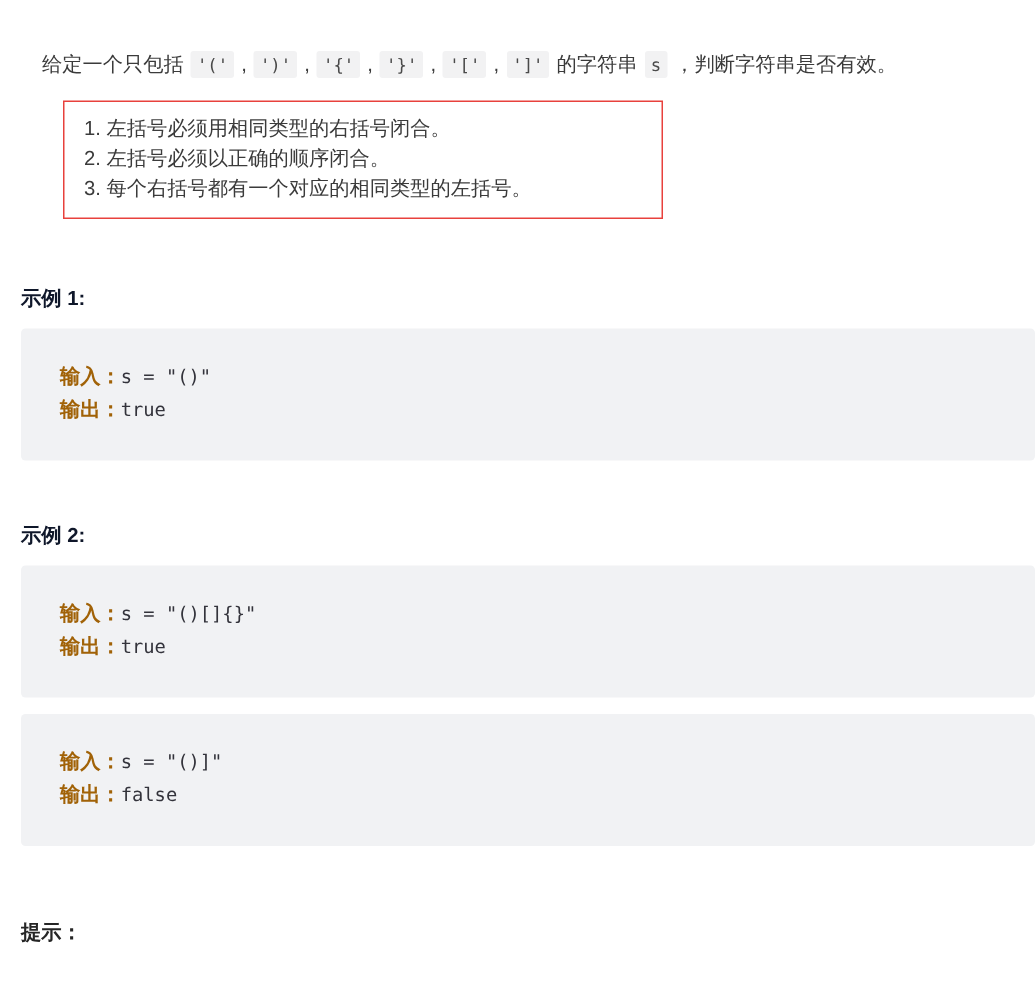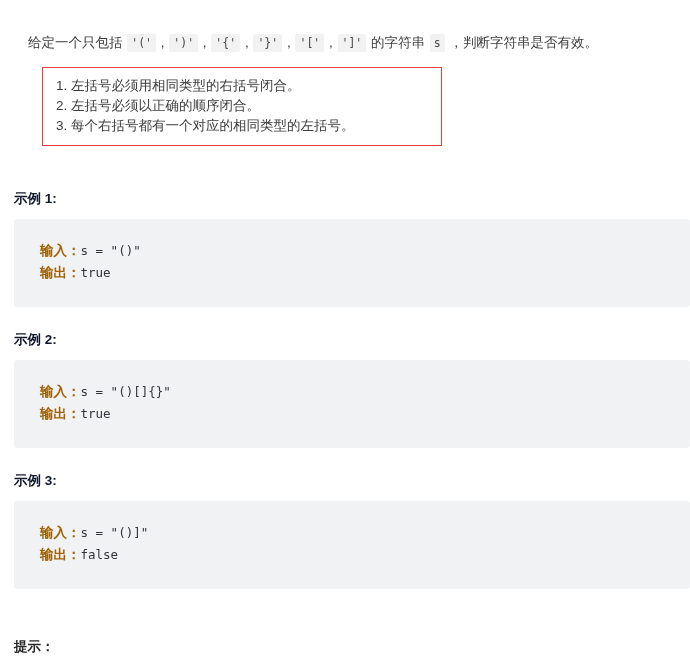--- a/index.html
+++ b/index.html
@@ -68,21 +68,21 @@
   }
 
   
   .ex-head {
     font-weight: bold;
     font-size: 13.5px;
     color: #0f172a;
     line-height: 18px;
   }
   .ex-head-1 { padding-top: 44px; }
-  .ex-head-n { padding-top: 24px; }
+  .ex-head-n { padding-top: 41px; }
 
   
   .ex-block {
     background: #f1f2f4;
     border-radius: 3px;
     margin-top: 11px;
     margin-left: 0;
     width: 676px;
     box-sizing: border-box;
     padding: 21px 0 23px 26px;
@@ -145,21 +145,20 @@
   <div class="ex-head ex-head-n">示例 2:</div>
   <div class="ex-block">
     <div class="ex-line">
       <span class="ex-label">输入：</span><span class="ex-code">s = "()[]{}"</span>
     </div>
     <div class="ex-line">
       <span class="ex-label">输出：</span><span class="ex-code">true</span>
     </div>
   </div>
 
-  <div class="ex-head ex-head-n">示例 3:</div>
   <div class="ex-block">
     <div class="ex-line">
       <span class="ex-label">输入：</span><span class="ex-code">s = "()]"</span>
     </div>
     <div class="ex-line">
       <span class="ex-label">输出：</span><span class="ex-code">false</span>
     </div>
   </div>
 
   <div class="hint-head">提示：</div>

